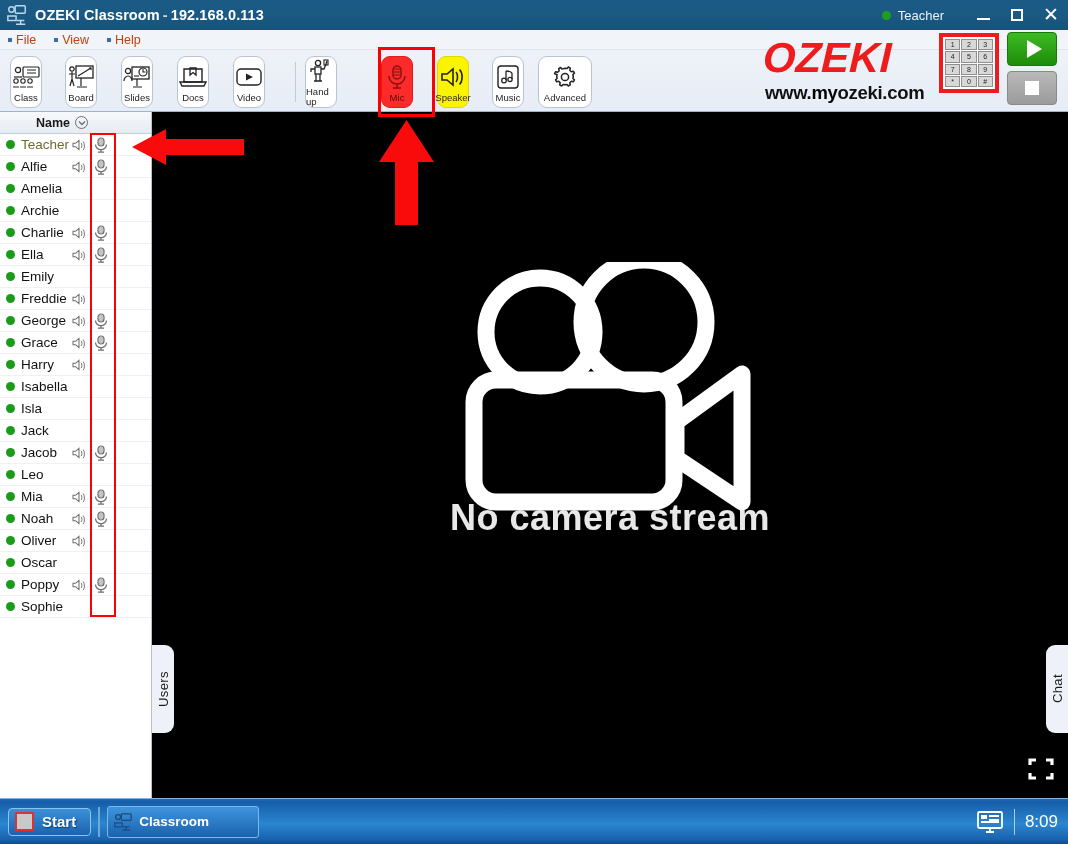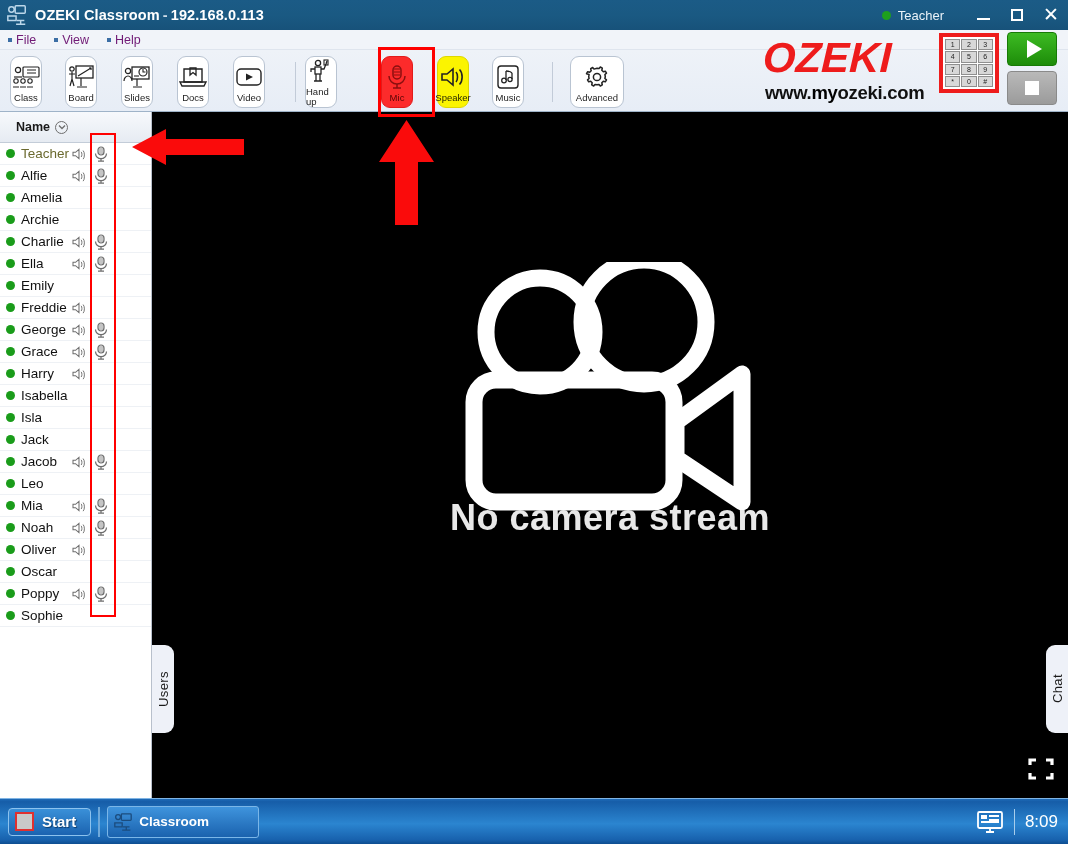--- a/index.html
+++ b/index.html
@@ -33,21 +33,21 @@
   .min-glyph { width: 13px; height: 2px; background: #fff; margin-top: 8px;}
   .max-glyph { width: 12px; height: 12px; border: 2px solid #fff; }
   .close-glyph { font-size: 19px; line-height: 16px; font-weight: 300; }
 
   
   .menubar {
     position: absolute; left: 0; top: 30px; width: 1068px; height: 20px;
     background: #f1f4f9; border-bottom: 1px solid #dfe5ee;
     display: flex; align-items: center; padding-left: 8px;
   }
-  .menu-item { display: flex; align-items: center; margin-right: 18px; font-size: 12.5px; color: #701a75; }
+  .menu-item { display: flex; align-items: center; margin-right: 18px; font-size: 12.5px; color: #c2410c; }
   .menu-bullet { width: 4px; height: 4px; background: #3b6ea5; margin-right: 4px; }
 
   
   .toolbar {
     position: absolute; left: 0; top: 50px; width: 1068px; height: 62px;
     background: linear-gradient(to bottom,#eef2f8 0%, #e7edf6 100%);
     border-bottom: 1px solid #9fb3c8;
   }
   .tbtn {
     position: absolute; top: 6px; width: 32px; height: 52px;
@@ -100,22 +100,22 @@
   .ps-stop { background: linear-gradient(to bottom,#b9b9b9,#9b9b9b); border: 1px solid #8a8a8a; }
   .tri { width: 0; height: 0; border-left: 15px solid #fff; border-top: 9px solid transparent; border-bottom: 9px solid transparent; margin-left: 4px;}
   .sq { width: 14px; height: 14px; background: #fff; }
 
   
   .userpanel {
     position: absolute; left: 0; top: 112px; width: 152px; height: 686px;
     background: #ffffff; border-right: 1px solid #b8c0cc;
   }
   .uhdr {
-    height: 31px; background: linear-gradient(to bottom,#f7f9fc,#e6ebf2);
-    border-bottom: 1px solid #c3ccd8; display: flex; align-items: center; padding-left: 16px;
+    height: 22px; background: linear-gradient(to bottom,#f7f9fc,#e6ebf2);
+    border-bottom: 1px solid #c3ccd8; display: flex; align-items: center; padding-left: 36px;
     font-size: 12.5px; font-weight: bold; color: #1a1a1a;
   }
   .hdr-chev { margin-left: 5px; width: 13px; height: 13px; border: 1.4px solid #6e6e6e; border-radius: 50%;
     display:flex; align-items:center; justify-content:center; }
   .urow {
     height: 22px; display: flex; align-items: center; position: relative;
     border-bottom: 1px solid #eef1f5; font-size: 13.5px; color: #111;
   }
   .udot { width: 9px; height: 9px; border-radius: 50%; background: #1a9c1a; margin-left: 6px; margin-right: 6px; flex: none;}
   .uname { flex: none; }
@@ -339,21 +339,21 @@
           <circle cx="9" cy="16.5" r="2.3" fill="none" stroke="#222" stroke-width="1.3"></circle>
           <path d="M17 9v6" stroke="#222" stroke-width="1.3"></path>
           <circle cx="15" cy="15.5" r="2.1" fill="none" stroke="#222" stroke-width="1.3"></circle>
         </svg>
       </div>
       <div class="lbl">Music</div>
     </div>
 
     <div class="tsep" style="left:552px"></div>
 
-    <div class="tbtn wide" style="left:570px">
+    <div class="tbtn wide" style="left:538px">
       <div class="ico">
         <svg width="26" height="26" viewBox="0 0 26 26">
           <path d="M13 4.2l2 .4 1.3-1.6 2 1.2-.5 2 1.5 1.5 2-.5 1.2 2-1.6 1.3.4 2-.4 2 1.6 1.3-1.2 2-2-.5-1.5 1.5.5 2-2 1.2-1.3-1.6-2 .4-2-.4-1.3 1.6-2-1.2.5-2-1.5-1.5-2 .5-1.2-2 1.6-1.3-.4-2 .4-2L2.5 9.7l1.2-2 2 .5L7.2 6.7l-.5-2 2-1.2L10 5.1z" fill="none" stroke="#222" stroke-width="1.5" stroke-linejoin="round"></path>
           <circle cx="13" cy="13" r="3.6" fill="none" stroke="#222" stroke-width="1.5"></circle>
         </svg>
       </div>
       <div class="lbl">Advanced</div>
     </div>
 
   </div>

